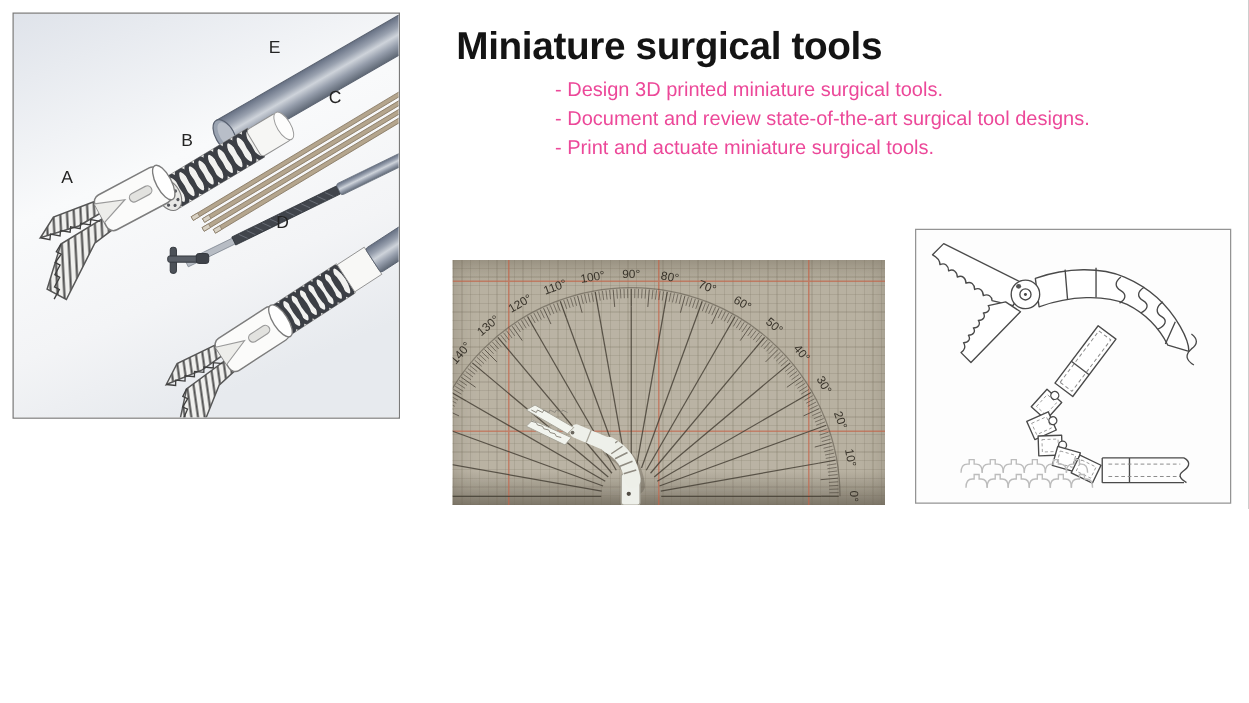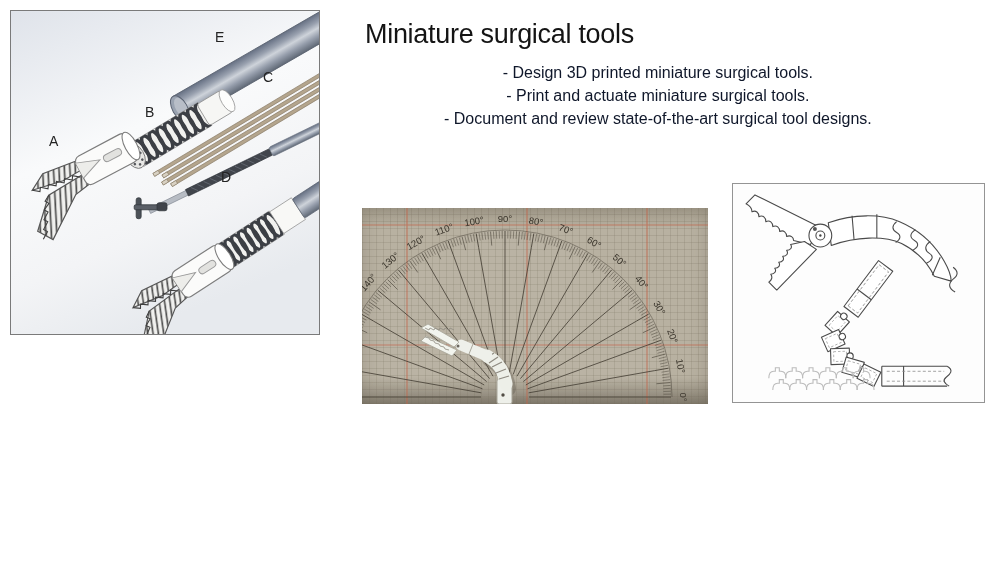--- a/index.html
+++ b/index.html
@@ -11,26 +11,26 @@
   .fig-exploded{
     position:absolute;left:10px;top:10px;width:308px;height:323px;
     border:1px solid #7a7a7a;overflow:hidden;background:#fff;
   }
   .fig-exploded svg{display:block;}
   .part-label{
     position:absolute;font-size:14px;color:#232323;font-weight:400;
   }
   
   .title{
-    position:absolute;left:365px;top:19px;font-size:27px;font-weight:400;
+    position:absolute;left:365px;top:19px;font-size:31px;font-weight:700;
     color:#141414;letter-spacing:-0.3px;white-space:nowrap;
   }
   .bullets{
-    position:absolute;left:444px;top:61px;font-size:16px;color:#0f172a;
-    line-height:23px;white-space:nowrap;text-align:center;
+    position:absolute;left:444px;top:61px;font-size:16px;color:#ec4899;
+    line-height:23px;white-space:nowrap;
   }
   
   .fig-photo{
     position:absolute;left:362px;top:208px;width:346px;height:196px;
     overflow:hidden;background-color:#b8b1a1;
     background-image:
       repeating-linear-gradient(0deg, rgba(122,114,97,0.22) 0 1px, transparent 1px 7px),
       repeating-linear-gradient(90deg, rgba(122,114,97,0.22) 0 1px, transparent 1px 7px),
       linear-gradient(180deg, rgba(136,128,111,0.38), rgba(255,255,255,0) 10%, rgba(255,255,255,0) 86%, rgba(84,78,66,0.5));
     box-shadow:inset 0 0 18px rgba(70,64,52,0.25);
@@ -176,22 +176,22 @@
     <span class="part-label" style="left:38px;top:122px;">A</span>
     <span class="part-label" style="left:134px;top:93px;">B</span>
     <span class="part-label" style="left:252px;top:58px;">C</span>
     <span class="part-label" style="left:210px;top:158px;">D</span>
     <span class="part-label" style="left:204px;top:18px;">E</span>
   </div>
 
   <div class="title">Miniature surgical tools</div>
   <div class="bullets">
     <div>- Design 3D printed miniature surgical tools.</div>
+    <div>- Document and review state-of-the-art surgical tool designs.</div>
     <div>- Print and actuate miniature surgical tools.</div>
-    <div>- Document and review state-of-the-art surgical tool designs.</div>
   </div>
 
   <div class="fig-photo">
     <svg width="346" height="196" viewBox="0 0 346 196">
 
       <g stroke="#c2654a" stroke-width="1.2" opacity="0.7">
         <line x1="45" y1="0" x2="45" y2="196"></line>
         <line x1="165" y1="0" x2="165" y2="196"></line>
         <line x1="285" y1="0" x2="285" y2="196"></line>
         <line x1="0" y1="17" x2="346" y2="17"></line>

